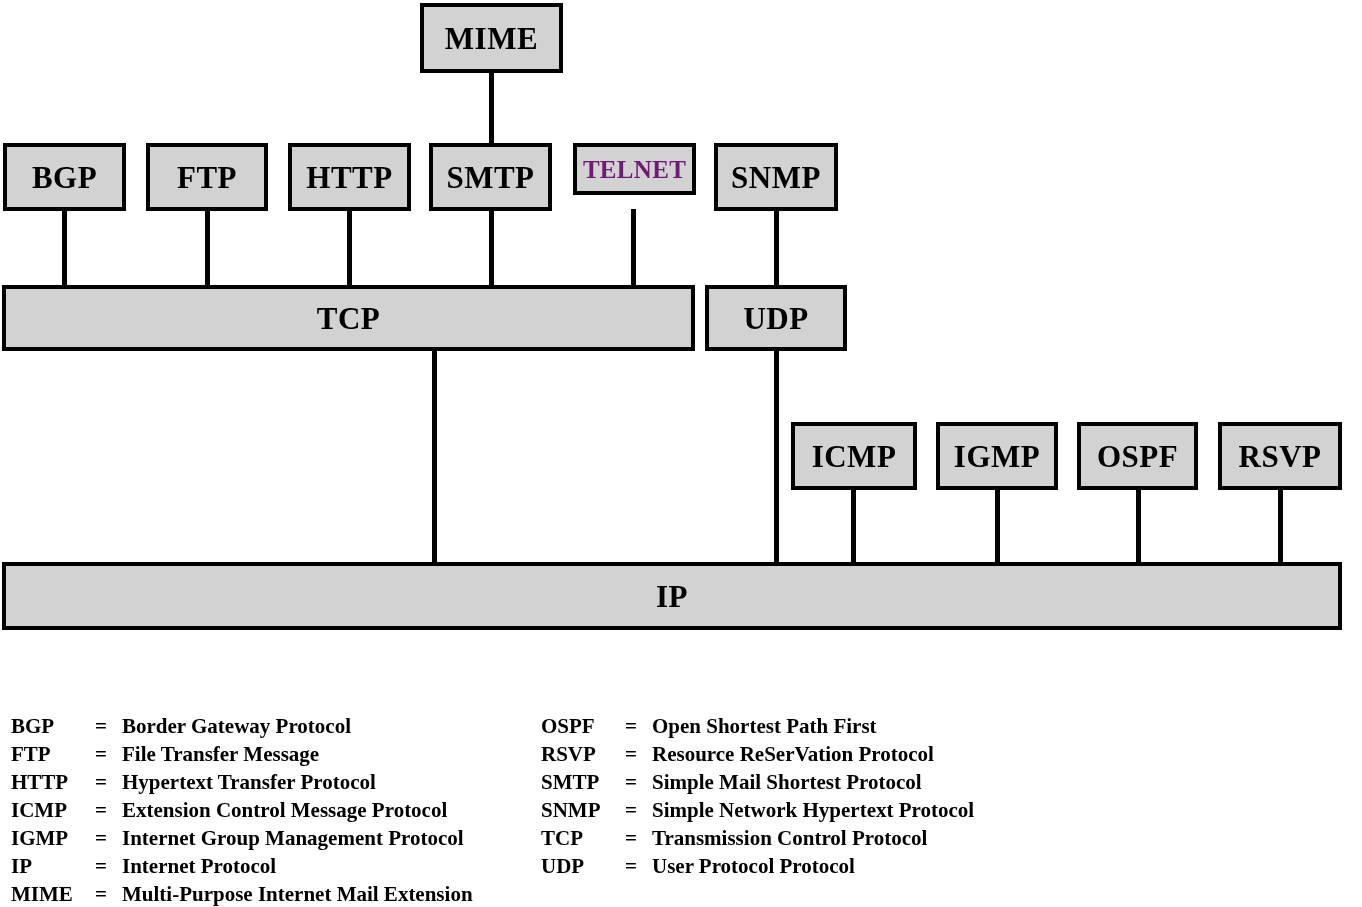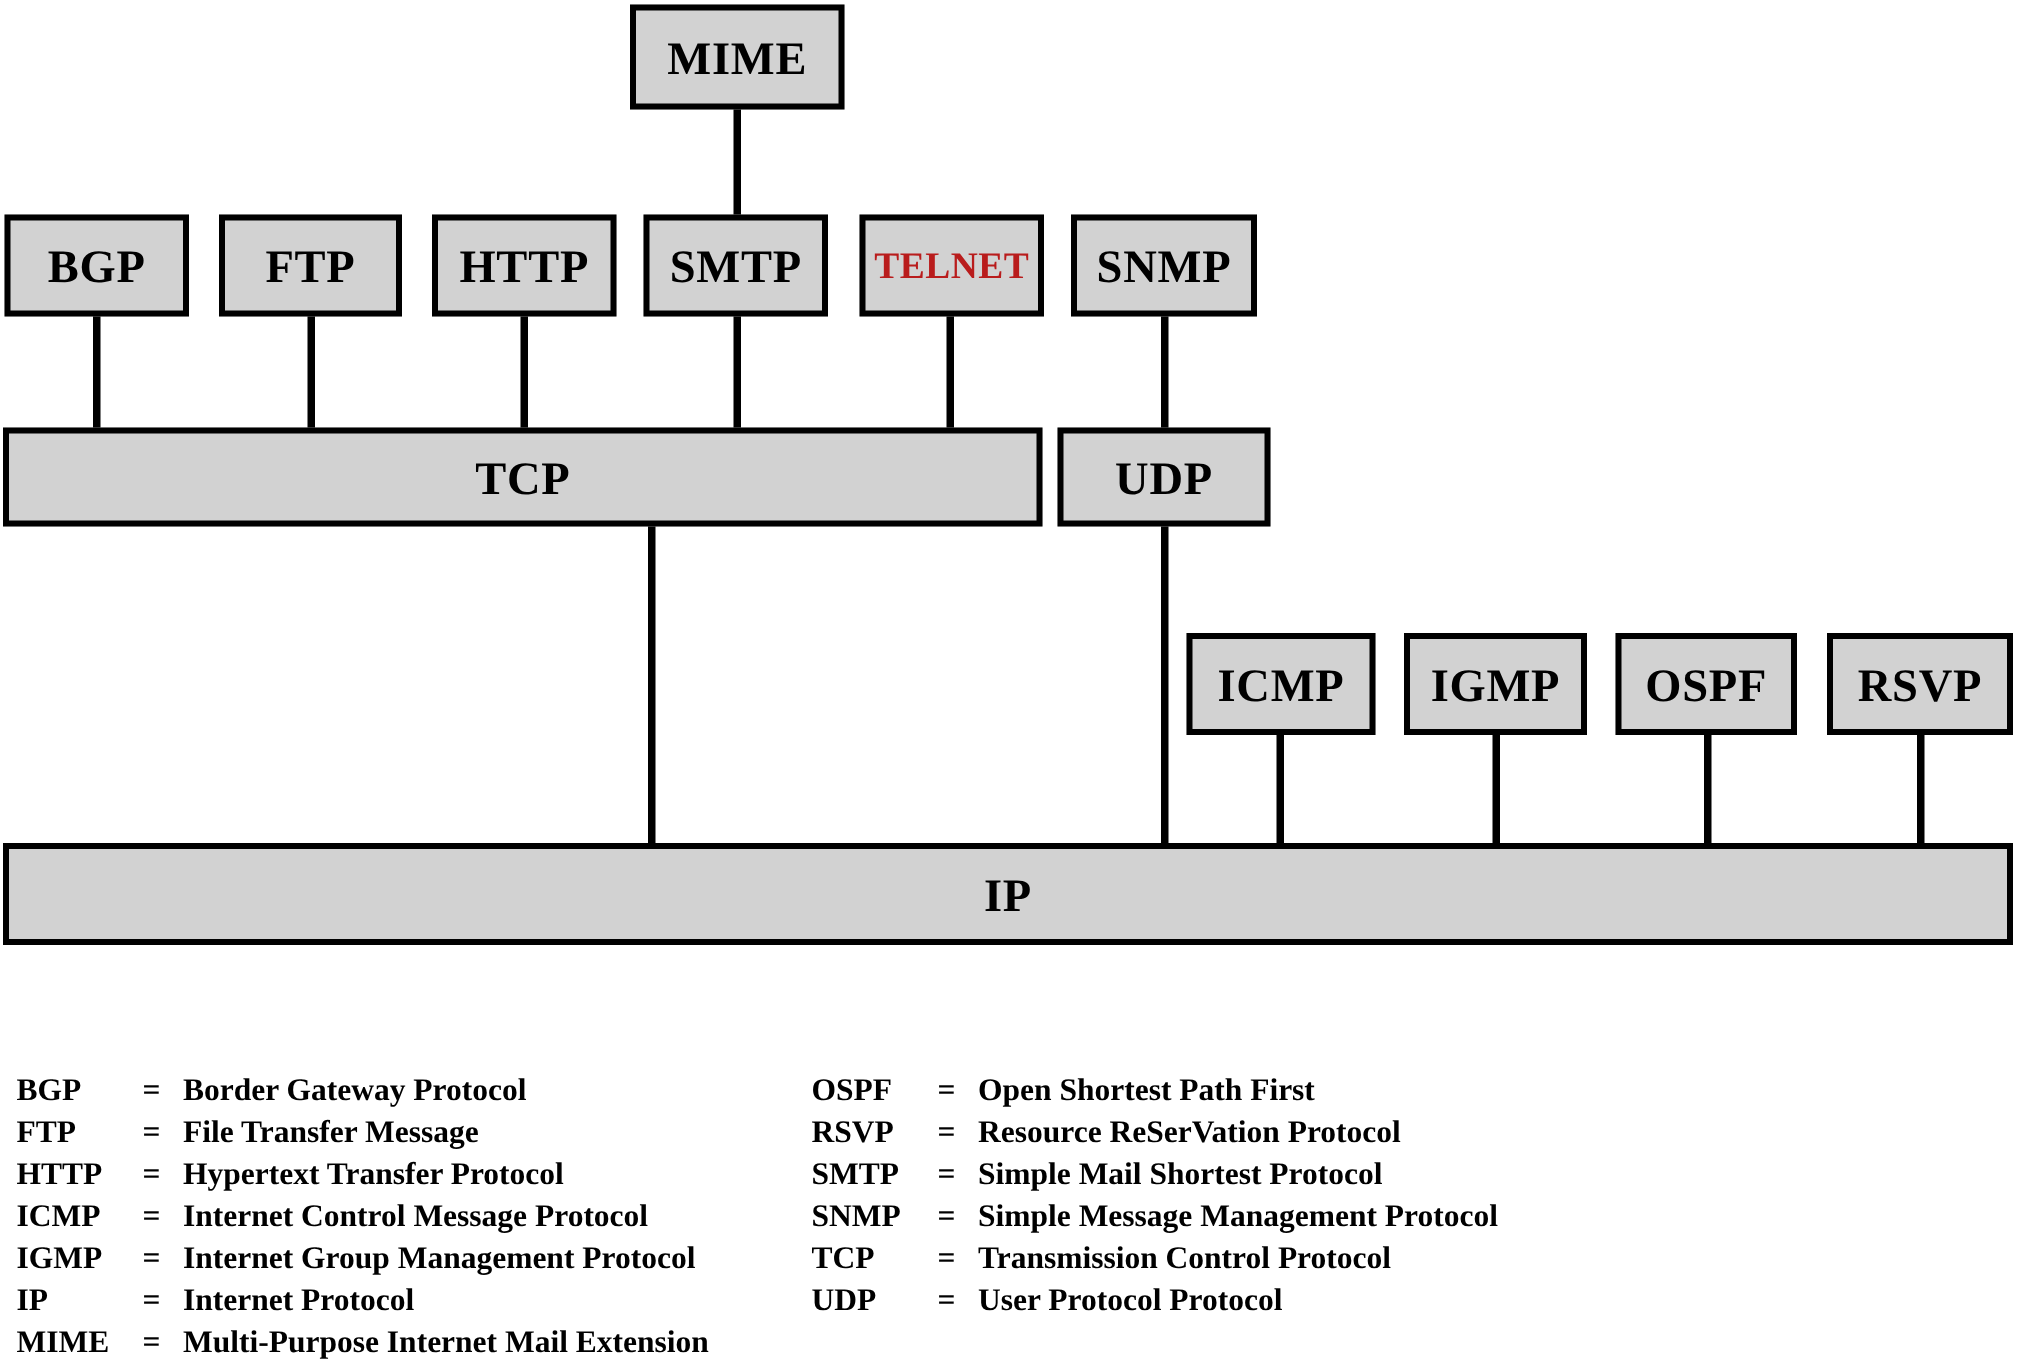--- a/index.html
+++ b/index.html
@@ -107,21 +107,21 @@
       </div>
       <div class="node" style="left: 146px; top: 143px; width: 122px; height: 68px; font-size: 31px; background: rgb(210, 210, 210); border-color: rgb(0, 0, 0); color: rgb(0, 0, 0);">
         <span>FTP</span>
       </div>
       <div class="node" style="left: 288px; top: 143px; width: 123px; height: 68px; font-size: 31px; background: rgb(210, 210, 210); border-color: rgb(0, 0, 0); color: rgb(0, 0, 0);">
         <span>HTTP</span>
       </div>
       <div class="node" style="left: 429px; top: 143px; width: 123px; height: 68px; font-size: 31px; background: rgb(210, 210, 210); border-color: rgb(0, 0, 0); color: rgb(0, 0, 0);">
         <span>SMTP</span>
       </div>
-      <div class="node small-label" style="left: 573px; top: 143px; width: 123px; height: 68px; font-size: 25px; background: rgb(210, 210, 210); border-color: rgb(0, 0, 0); color: #b91c1c;">
+      <div class="node small-label" style="left: 573px; top: 143px; width: 123px; height: 52px; font-size: 25px; background: rgb(210, 210, 210); border-color: rgb(0, 0, 0); color: #701a75;">
         <span>TELNET</span>
       </div>
       <div class="node" style="left: 714px; top: 143px; width: 124px; height: 68px; font-size: 31px; background: rgb(210, 210, 210); border-color: rgb(0, 0, 0); color: rgb(0, 0, 0);">
         <span>SNMP</span>
       </div>
       <div class="node" style="left: 2px; top: 285px; width: 693px; height: 66px; font-size: 31px; background: rgb(210, 210, 210); border-color: rgb(0, 0, 0); color: rgb(0, 0, 0);">
         <span>TCP</span>
       </div>
       <div class="node" style="left: 705px; top: 285px; width: 142px; height: 66px; font-size: 31px; background: rgb(210, 210, 210); border-color: rgb(0, 0, 0); color: rgb(0, 0, 0);">
         <span>UDP</span>
@@ -154,21 +154,21 @@
         <span class="legend-def">File Transfer Message</span>
       </div>
       <div class="legend-row">
         <span class="legend-abbr">HTTP</span>
         <span class="legend-eq">=</span>
         <span class="legend-def">Hypertext Transfer Protocol</span>
       </div>
       <div class="legend-row">
         <span class="legend-abbr">ICMP</span>
         <span class="legend-eq">=</span>
-        <span class="legend-def">Internet Control Message Protocol</span>
+        <span class="legend-def">Extension Control Message Protocol</span>
       </div>
       <div class="legend-row">
         <span class="legend-abbr">IGMP</span>
         <span class="legend-eq">=</span>
         <span class="legend-def">Internet Group Management Protocol</span>
       </div>
       <div class="legend-row">
         <span class="legend-abbr">IP</span>
         <span class="legend-eq">=</span>
         <span class="legend-def">Internet Protocol</span>
@@ -191,21 +191,21 @@
         <span class="legend-def">Resource ReSerVation Protocol</span>
       </div>
       <div class="legend-row">
         <span class="legend-abbr">SMTP</span>
         <span class="legend-eq">=</span>
         <span class="legend-def">Simple Mail Shortest Protocol</span>
       </div>
       <div class="legend-row">
         <span class="legend-abbr">SNMP</span>
         <span class="legend-eq">=</span>
-        <span class="legend-def">Simple Message Management Protocol</span>
+        <span class="legend-def">Simple Network Hypertext Protocol</span>
       </div>
       <div class="legend-row">
         <span class="legend-abbr">TCP</span>
         <span class="legend-eq">=</span>
         <span class="legend-def">Transmission Control Protocol</span>
       </div>
       <div class="legend-row">
         <span class="legend-abbr">UDP</span>
         <span class="legend-eq">=</span>
         <span class="legend-def">User Protocol Protocol</span>

